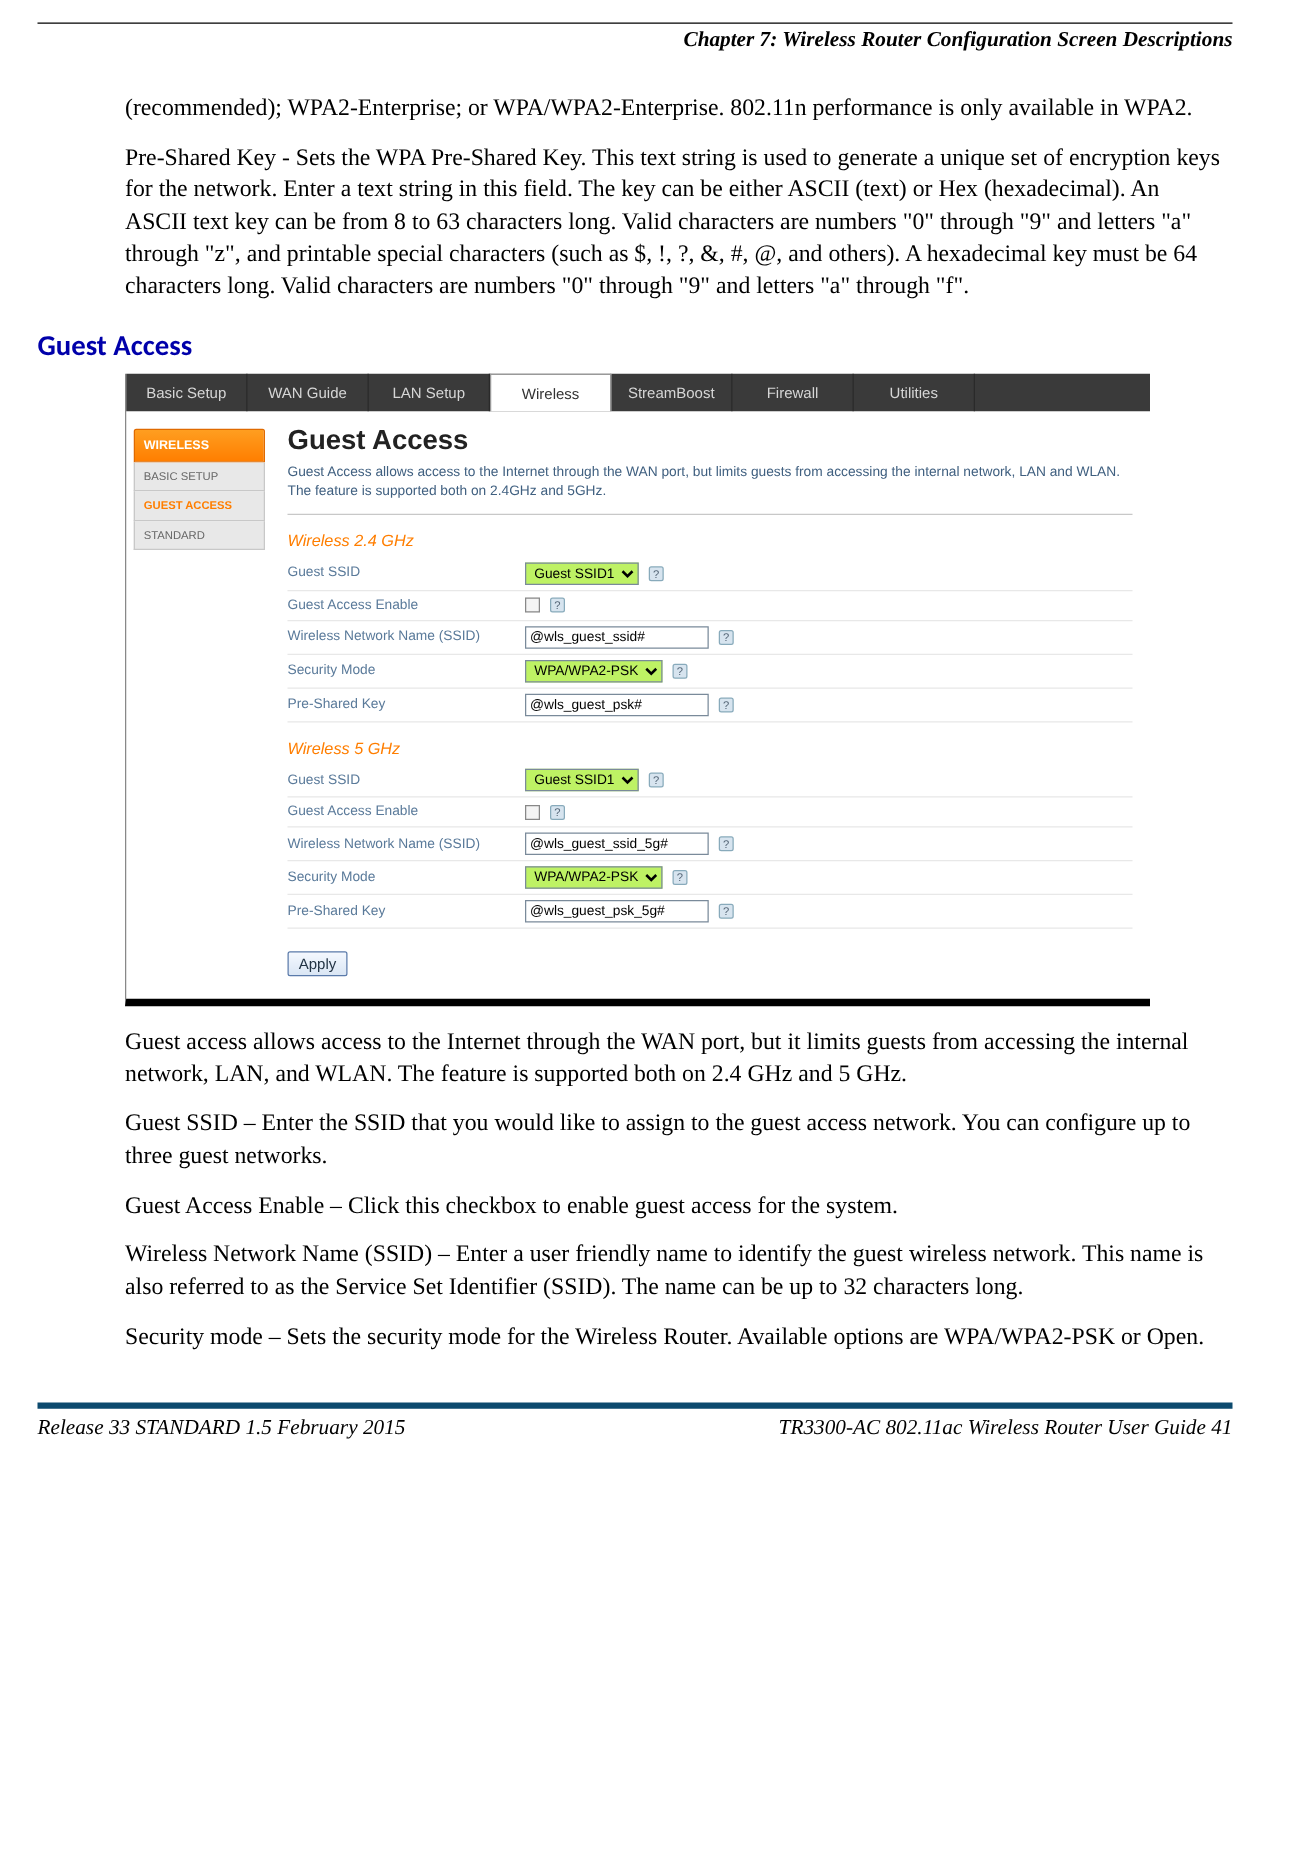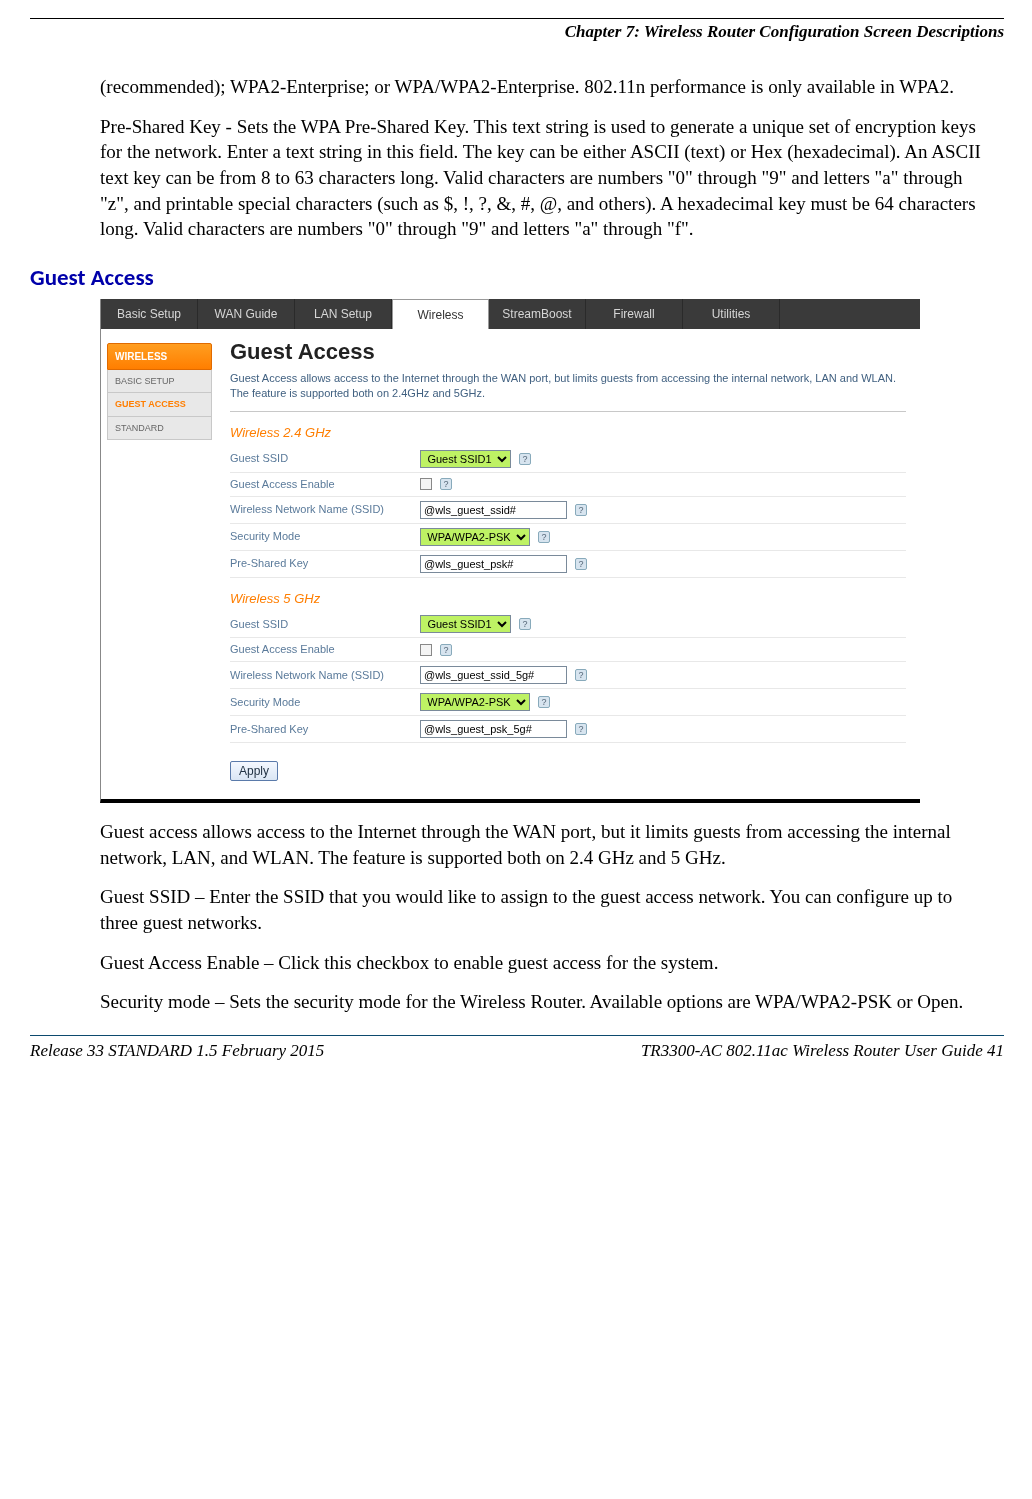--- a/index.html
+++ b/index.html
@@ -5,21 +5,21 @@
     * { box-sizing: border-box; margin: 0; padding: 0; }
     body {
       font-family: Georgia, 'Times New Roman', serif;
       width: 1032px;
       background: #fff;
       color: #000;
       font-size: 18px;
       line-height: 1.35;
     }
     .page {
-      padding: 18px 28px 20px 30px;
+      padding: 18px 46px 20px 30px;
     }
     .top-border {
       border-top: 1px solid #000;
       margin-bottom: 2px;
     }
     .header-right {
       text-align: right;
       font-style: italic;
       font-weight: bold;
       font-size: 17px;
@@ -43,21 +43,21 @@
       margin-left: 70px;
       font-weight: bold;
       font-size: 19px;
       margin-bottom: 12px;
     }
     .screenshot {
       margin-left: 70px;
       width: 820px;
       font-family: Arial, sans-serif;
       border-left: 1px solid #888;
-      border-bottom: 4px solid #000000;
+      border-bottom: 6px solid #000000;
     }
     .nav-bar {
       display: flex;
       background: #3a3a3a;
       height: 30px;
       font-size: 12px;
       color: #d6d6d6;
       align-items: stretch;
     }
     .nav-item {
@@ -173,22 +173,22 @@
       margin-bottom: 10px;
       font-size: 12px;
       padding: 2px 8px;
       border: 1px solid #5a7aaa;
       background: linear-gradient(#f4f8ff, #dae6f4);
       color: #234;
       border-radius: 2px;
       cursor: pointer;
     }
     .footer {
-      border-top: 1px solid #0c4a6e;
-      margin-top: 20px;
+      border-top: 5px solid #0c4a6e;
+      margin-top: 40px;
       padding-top: 4px;
       display: flex;
       justify-content: space-between;
       font-style: italic;
       font-size: 17px;
     }
   </style>
 </head>
 <body>
 
@@ -303,19 +303,20 @@
           </div>
 
         <button class="apply-btn">Apply</button>
       </div>
     </div>
   </div>
 
   <p class="body-text" style="margin-top:16px">Guest access allows access to the Internet through the WAN port, but it limits guests from accessing the internal network, LAN, and WLAN. The feature is supported both on 2.4 GHz and 5 GHz.</p>
   <p class="body-text">Guest SSID – Enter the SSID that you would like to assign to the guest access network. You can configure up to three guest networks.</p>
   <p class="body-text">Guest Access Enable – Click this checkbox to enable guest access for the system.</p>
+  <p class="body-text">Wireless Network Name (SSID) – Enter a user friendly name to identify the guest wireless network. This name is also referred to as the Service Set Identifier (SSID). The name can be up to 32 characters long.</p>
   <p class="body-text">Security mode – Sets the security mode for the Wireless Router. Available options are WPA/WPA2-PSK or Open.</p>
 
   <div class="footer">
     <span>Release 33 STANDARD 1.5    February 2015</span>
     <span>TR3300-AC 802.11ac Wireless Router User Guide    41</span>
   </div>
 </div>
 
 </body></html>

